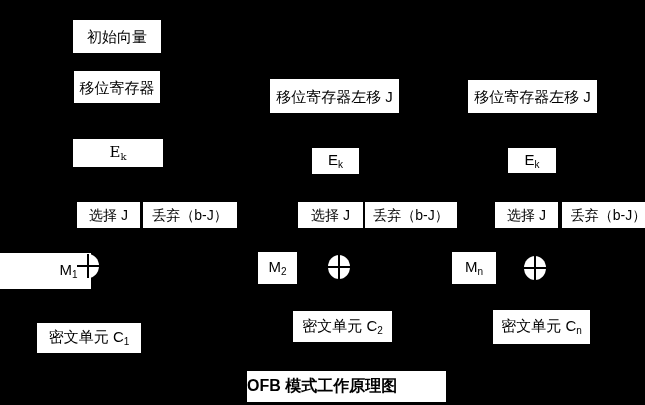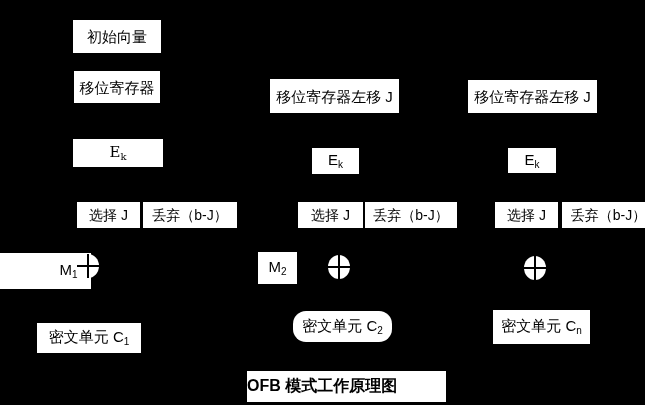--- a/index.html
+++ b/index.html
@@ -131,40 +131,43 @@
   <div class="box small-label" style="left:340px; top:202px; width:92px; height:26px;">
     <span>丢弃（b-J）</span>
   </div>
 
   <div class="box" style="left:258px; top:252px; width:39px; height:32px;">
     <span><span>M</span><span class="subscript">2</span></span>
   </div>
 
   <div class="xor" style="left:328px; top:255px;"></div>
 
-  <div class="box" style="left:293px; top:311px; width:99px; height:31px;border-radius:13px;">
+  <div class="box" style="left:293px; top:311px; width:99px; height:31px;">
     <span><span>密文单元 C</span><span class="subscript">2</span></span>
   </div>
 
   <div class="box" style="left:468px; top:80px; width:129px; height:33px;">
     <span>移位寄存器左移 J</span>
   </div>
 
   <div class="box" style="left:508px; top:148px; width:48px; height:25px;">
     <span class="sans-e"><span>E</span><span class="subscript">k</span></span>
   </div>
 
   <div class="box small-label" style="left:470px; top:202px; width:63px; height:26px;">
     <span>选择 J</span>
   </div>
 
   <div class="box small-label" style="left:537px; top:202px; width:93px; height:26px;">
     <span>丢弃（b-J）</span>
   </div>
 
+  <div class="box" style="left:452px; top:252px; width:44px; height:32px;">
+    <span><span>M</span><span class="subscript">n</span></span>
+  </div>
 
   <div class="xor" style="left:524px; top:256px;"></div>
 
   <div class="box" style="left:493px; top:310px; width:97px; height:34px;">
     <span><span>密文单元 C</span><span class="subscript">n</span></span>
   </div>
 
   <div class="title-box" style="left:247px; top:371px; width:199px; height:31px;">
     <span>OFB 模式工作原理图</span>
   </div>

